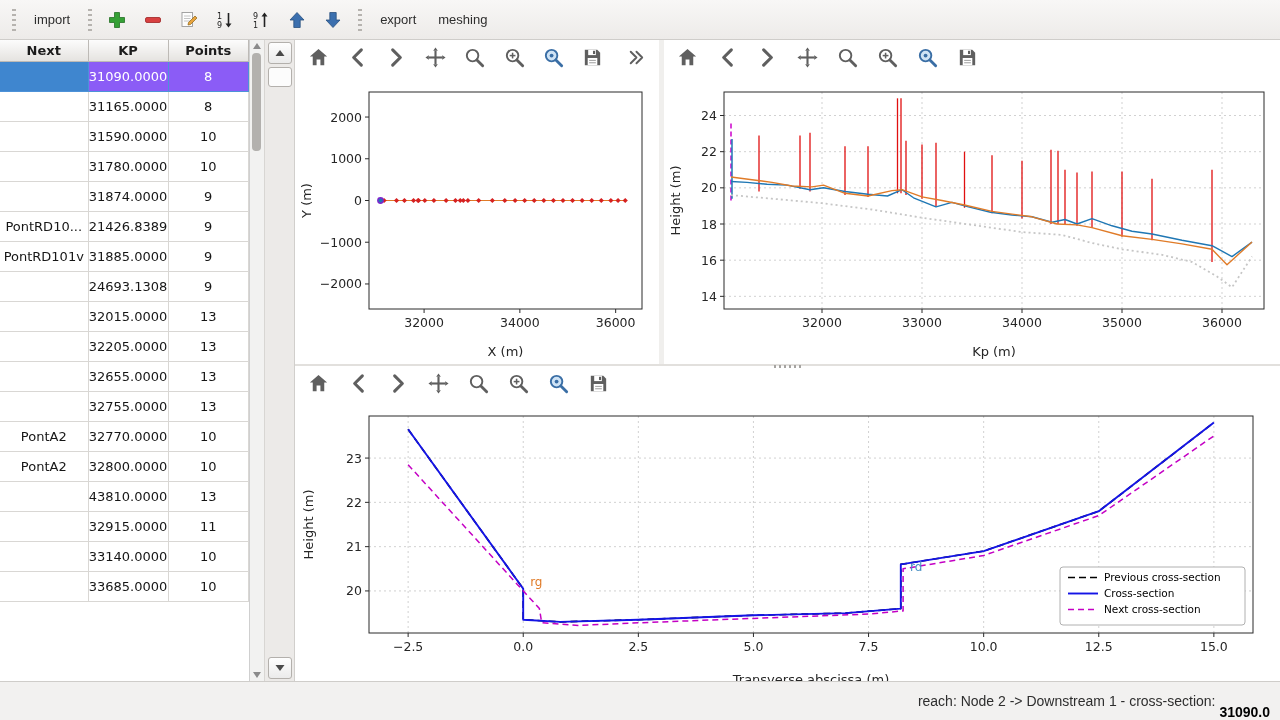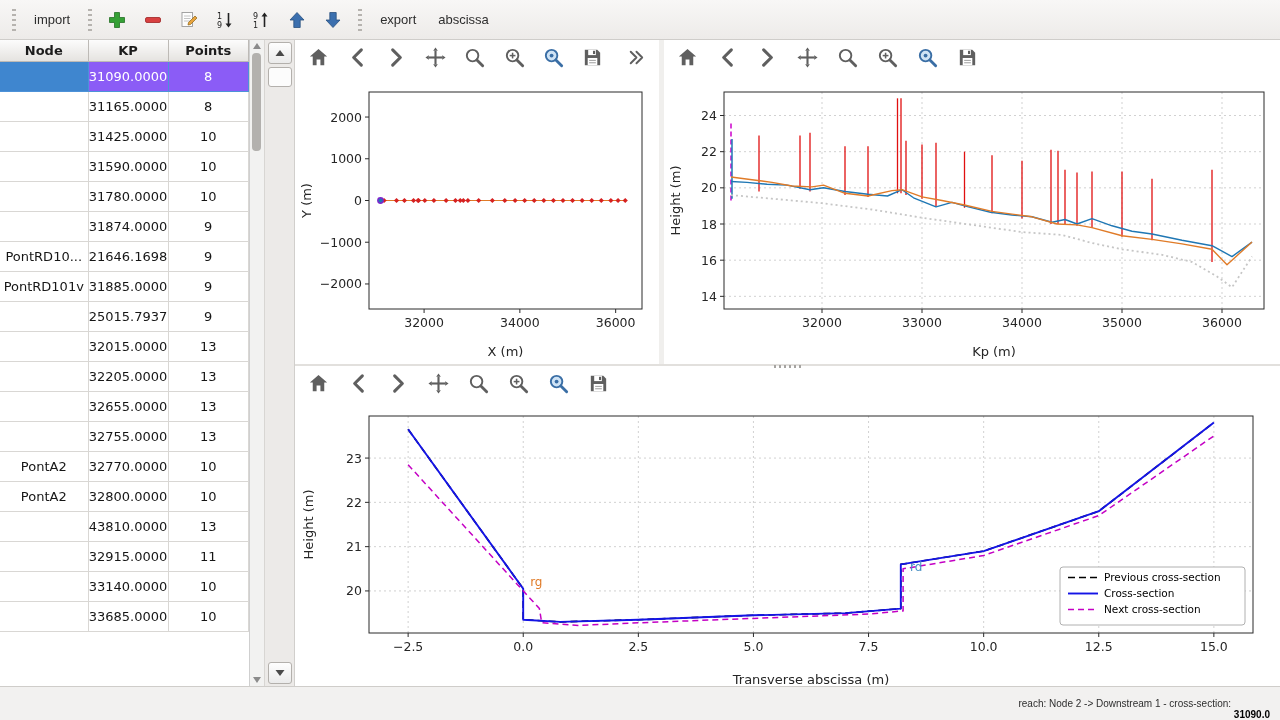--- a/index.html
+++ b/index.html
@@ -56,21 +56,21 @@
   .chart-box svg.plot{display:block;}
   svg text{font-family:"DejaVu Sans",sans-serif;}
 
   .v-split{width:5px;background:#f0efed;}
   .h-split{height:5px;background:#f0efed;border-top:1px solid #e2e0dd;border-bottom:1px solid #e2e0dd;position:relative;}
   .h-split .dots{position:absolute;left:calc(50% - 14px);top:0;width:28px;height:3px;
     background-image:repeating-linear-gradient(to right,#a6a4a1 0 2px,transparent 2px 5px);}
 
   
   .status{flex:0 0 22px;background:#f2f1f0;border-top:1px solid #cfcdca;display:flex;align-items:center;
-    justify-content:flex-end;padding:0 10px;font-size:10px;color:#2e2e2e;}
+    justify-content:flex-end;padding:0 10px;font-size:14px;color:#2e2e2e;}
   .status span{white-space:pre;}
   .status .bold{font-weight:bold;color:#000;margin-top:22px;}
 </style>
 </head>
 <body>
 
 <div class="app">
 
   <div class="app-toolbar">
     <span class="handle"></span>
@@ -130,83 +130,78 @@
       </span>
     <span class="tb-btn">
         <span>
           <svg viewBox="0 0 20 20">
             <path d="M10 17.5 L3 10 H6.8 V2.5 H13.2 V10 H17 Z" fill="#3b6fae" stroke="#2a517f" stroke-width="0.8"></path>
           </svg>
         </span>
       </span>
     <span class="handle"></span>
     <span class="tb-label">export</span>
-    <span class="tb-label">abscissa</span>
+    <span class="tb-label">meshing</span>
   </div>
 
   <div class="main">
 
     <div class="table-panel">
       <table class="cs">
         <colgroup>
             <col style="width:88px">
             <col style="width:80px">
             <col>
           </colgroup>
         <thead>
           <tr>
-            <th>Node</th>
+            <th>Next</th>
             <th>KP</th>
             <th>Points</th>
           </tr>
         </thead>
         <tbody>
             <tr class="selected">
               <td></td>
               <td>31090.0000</td>
               <td>8</td>
             </tr>
             <tr>
               <td></td>
               <td>31165.0000</td>
               <td>8</td>
             </tr>
             <tr>
               <td></td>
-              <td>31425.0000</td>
-              <td>10</td>
-            </tr>
-            <tr>
-              <td></td>
               <td>31590.0000</td>
               <td>10</td>
             </tr>
             <tr>
               <td></td>
               <td>31780.0000</td>
               <td>10</td>
             </tr>
             <tr>
               <td></td>
               <td>31874.0000</td>
               <td>9</td>
             </tr>
             <tr>
               <td>PontRD10...</td>
-              <td>21646.1698</td>
+              <td>21426.8389</td>
               <td>9</td>
             </tr>
             <tr>
               <td>PontRD101v</td>
               <td>31885.0000</td>
               <td>9</td>
             </tr>
             <tr>
               <td></td>
-              <td>25015.7937</td>
+              <td>24693.1308</td>
               <td>9</td>
             </tr>
             <tr>
               <td></td>
               <td>32015.0000</td>
               <td>13</td>
             </tr>
             <tr>
               <td></td>
               <td>32205.0000</td>

